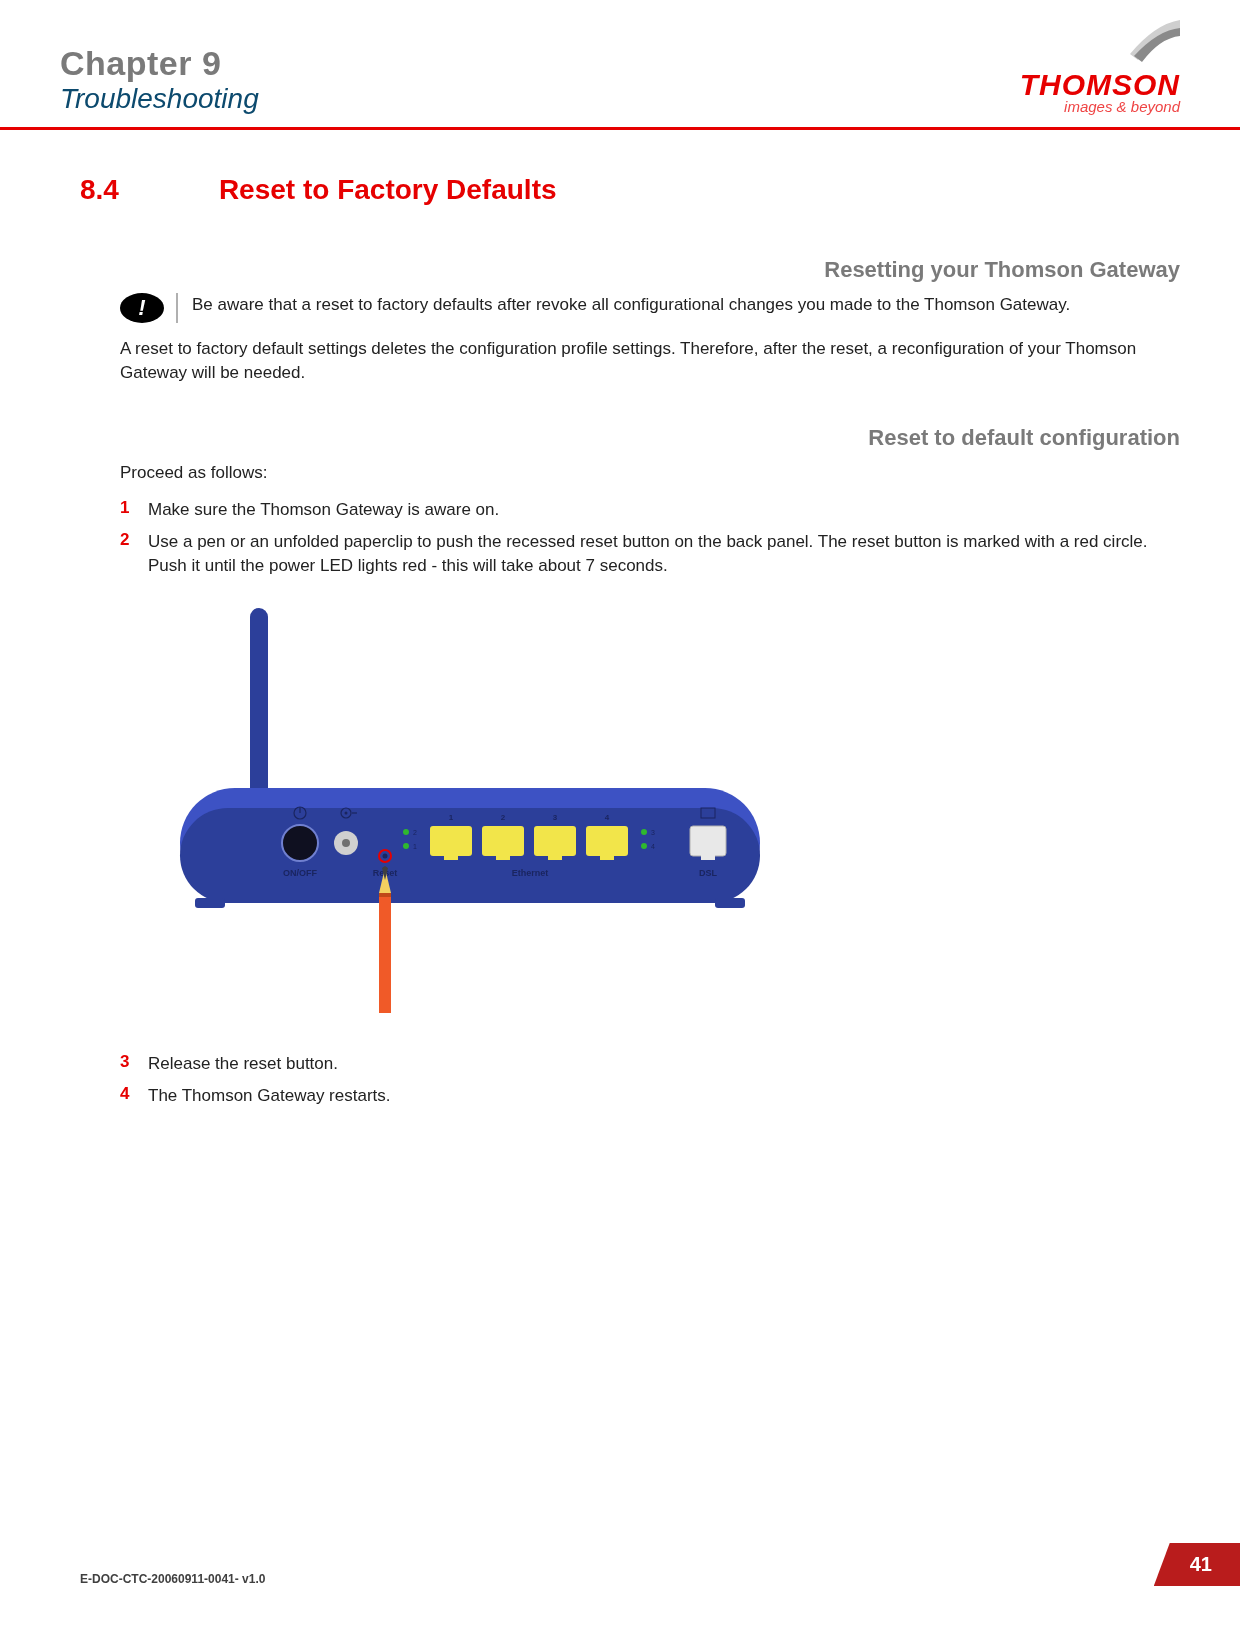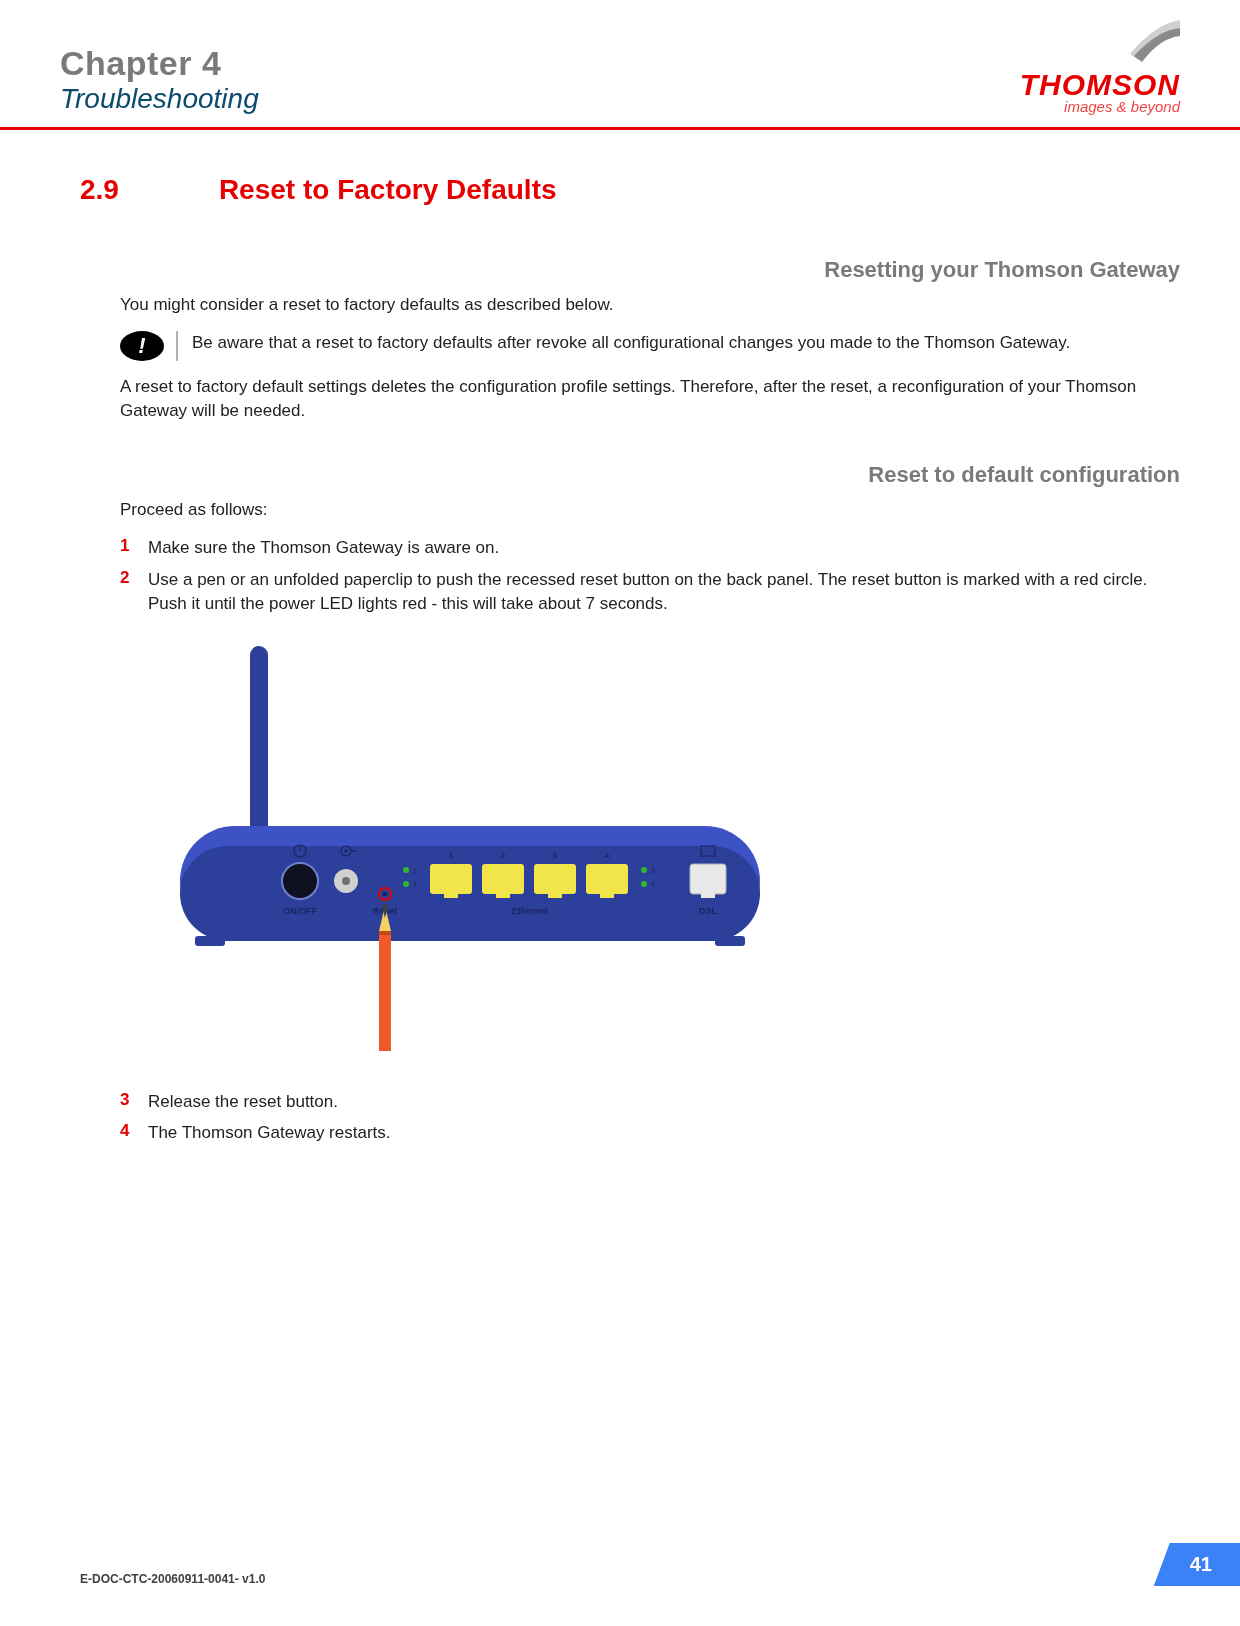--- a/index.html
+++ b/index.html
@@ -37,59 +37,58 @@
   }
   .callout-sep { width:2px; background:#b0b0b0; align-self:stretch; margin-right:14px;}
   .callout-text { font-size:17px; line-height:1.4; }
   .ol-item { display:flex; align-items:flex-start; margin-bottom:8px; margin-left:40px;}
   .ol-num  { color:#e60000; font-weight:bold; font-size:17px; min-width:28px;}
   .ol-text { font-size:17px; line-height:1.4; }
   .router-block { margin:30px 0 30px 80px; }
   .footer { position:absolute; bottom:40px; left:0; right:0; display:flex; justify-content:space-between; align-items:flex-end; padding:0 0 0 80px;}
   .footer-doc { font-size:12px; color:#404040;font-weight:bold;}
   .footer-page {
-    background:#3b82f6; color:#fff; font-weight:bold; font-size:20px;
+    background:#b91c1c; color:#fff; font-weight:bold; font-size:20px;
     padding:10px 28px 10px 36px; clip-path:polygon(16px 0,100% 0,100% 100%,0 100%);
   }
   .block { margin-bottom:40px; }
 </style>
 </head>
 <body>
 
 <div class="page-wrap">
   <div class="header">
     <div class="header-left">
-      <div class="chapter-title">Chapter 4</div>
+      <div class="chapter-title">Chapter 9</div>
       <div class="chapter-sub">Troubleshooting</div>
     </div>
     <div class="header-right">
       <span class="swoosh">
         <svg width="50" height="44" viewBox="0 0 50 44">
           <path d="M0 34 Q 25 4 50 0 L50 10 Q 28 12 8 40 Z" fill="#cfcfcf"></path>
           <path d="M4 36 Q 28 10 50 8 L50 16 Q 30 18 12 42 Z" fill="#8a8a8a"></path>
         </svg>
       </span><br>
       <span class="brand-logo">THOMSON</span>
       <span class="brand-tag">images &amp; beyond</span>
     </div>
   </div>
 </div>
 
 <div class="red-rule"></div>
 
 <div class="content">
 
   <h1 class="sec-line">
-    <span class="section-number">2.9</span>
+    <span class="section-number">8.4</span>
     <span class="section-title">Reset to Factory Defaults</span>
   </h1>
 
   <div class="block">
     <div class="subhead">Resetting your Thomson Gateway</div>
-    <div class="body-text indented">You might consider a reset to factory defaults as described below.</div>
     <div class="callout">
       <div class="callout-icon">!</div>
       <div class="callout-sep"></div>
       <div class="callout-text">Be aware that a reset to factory defaults after revoke all configurational changes you made to the Thomson Gateway.</div>
     </div>
     <div class="body-text indented">A reset to factory default settings deletes the configuration profile settings. Therefore, after the reset, a reconfiguration of your Thomson Gateway will be needed.</div>
   </div>
 
   <div class="block">
     <div class="subhead">Reset to default configuration</div>

